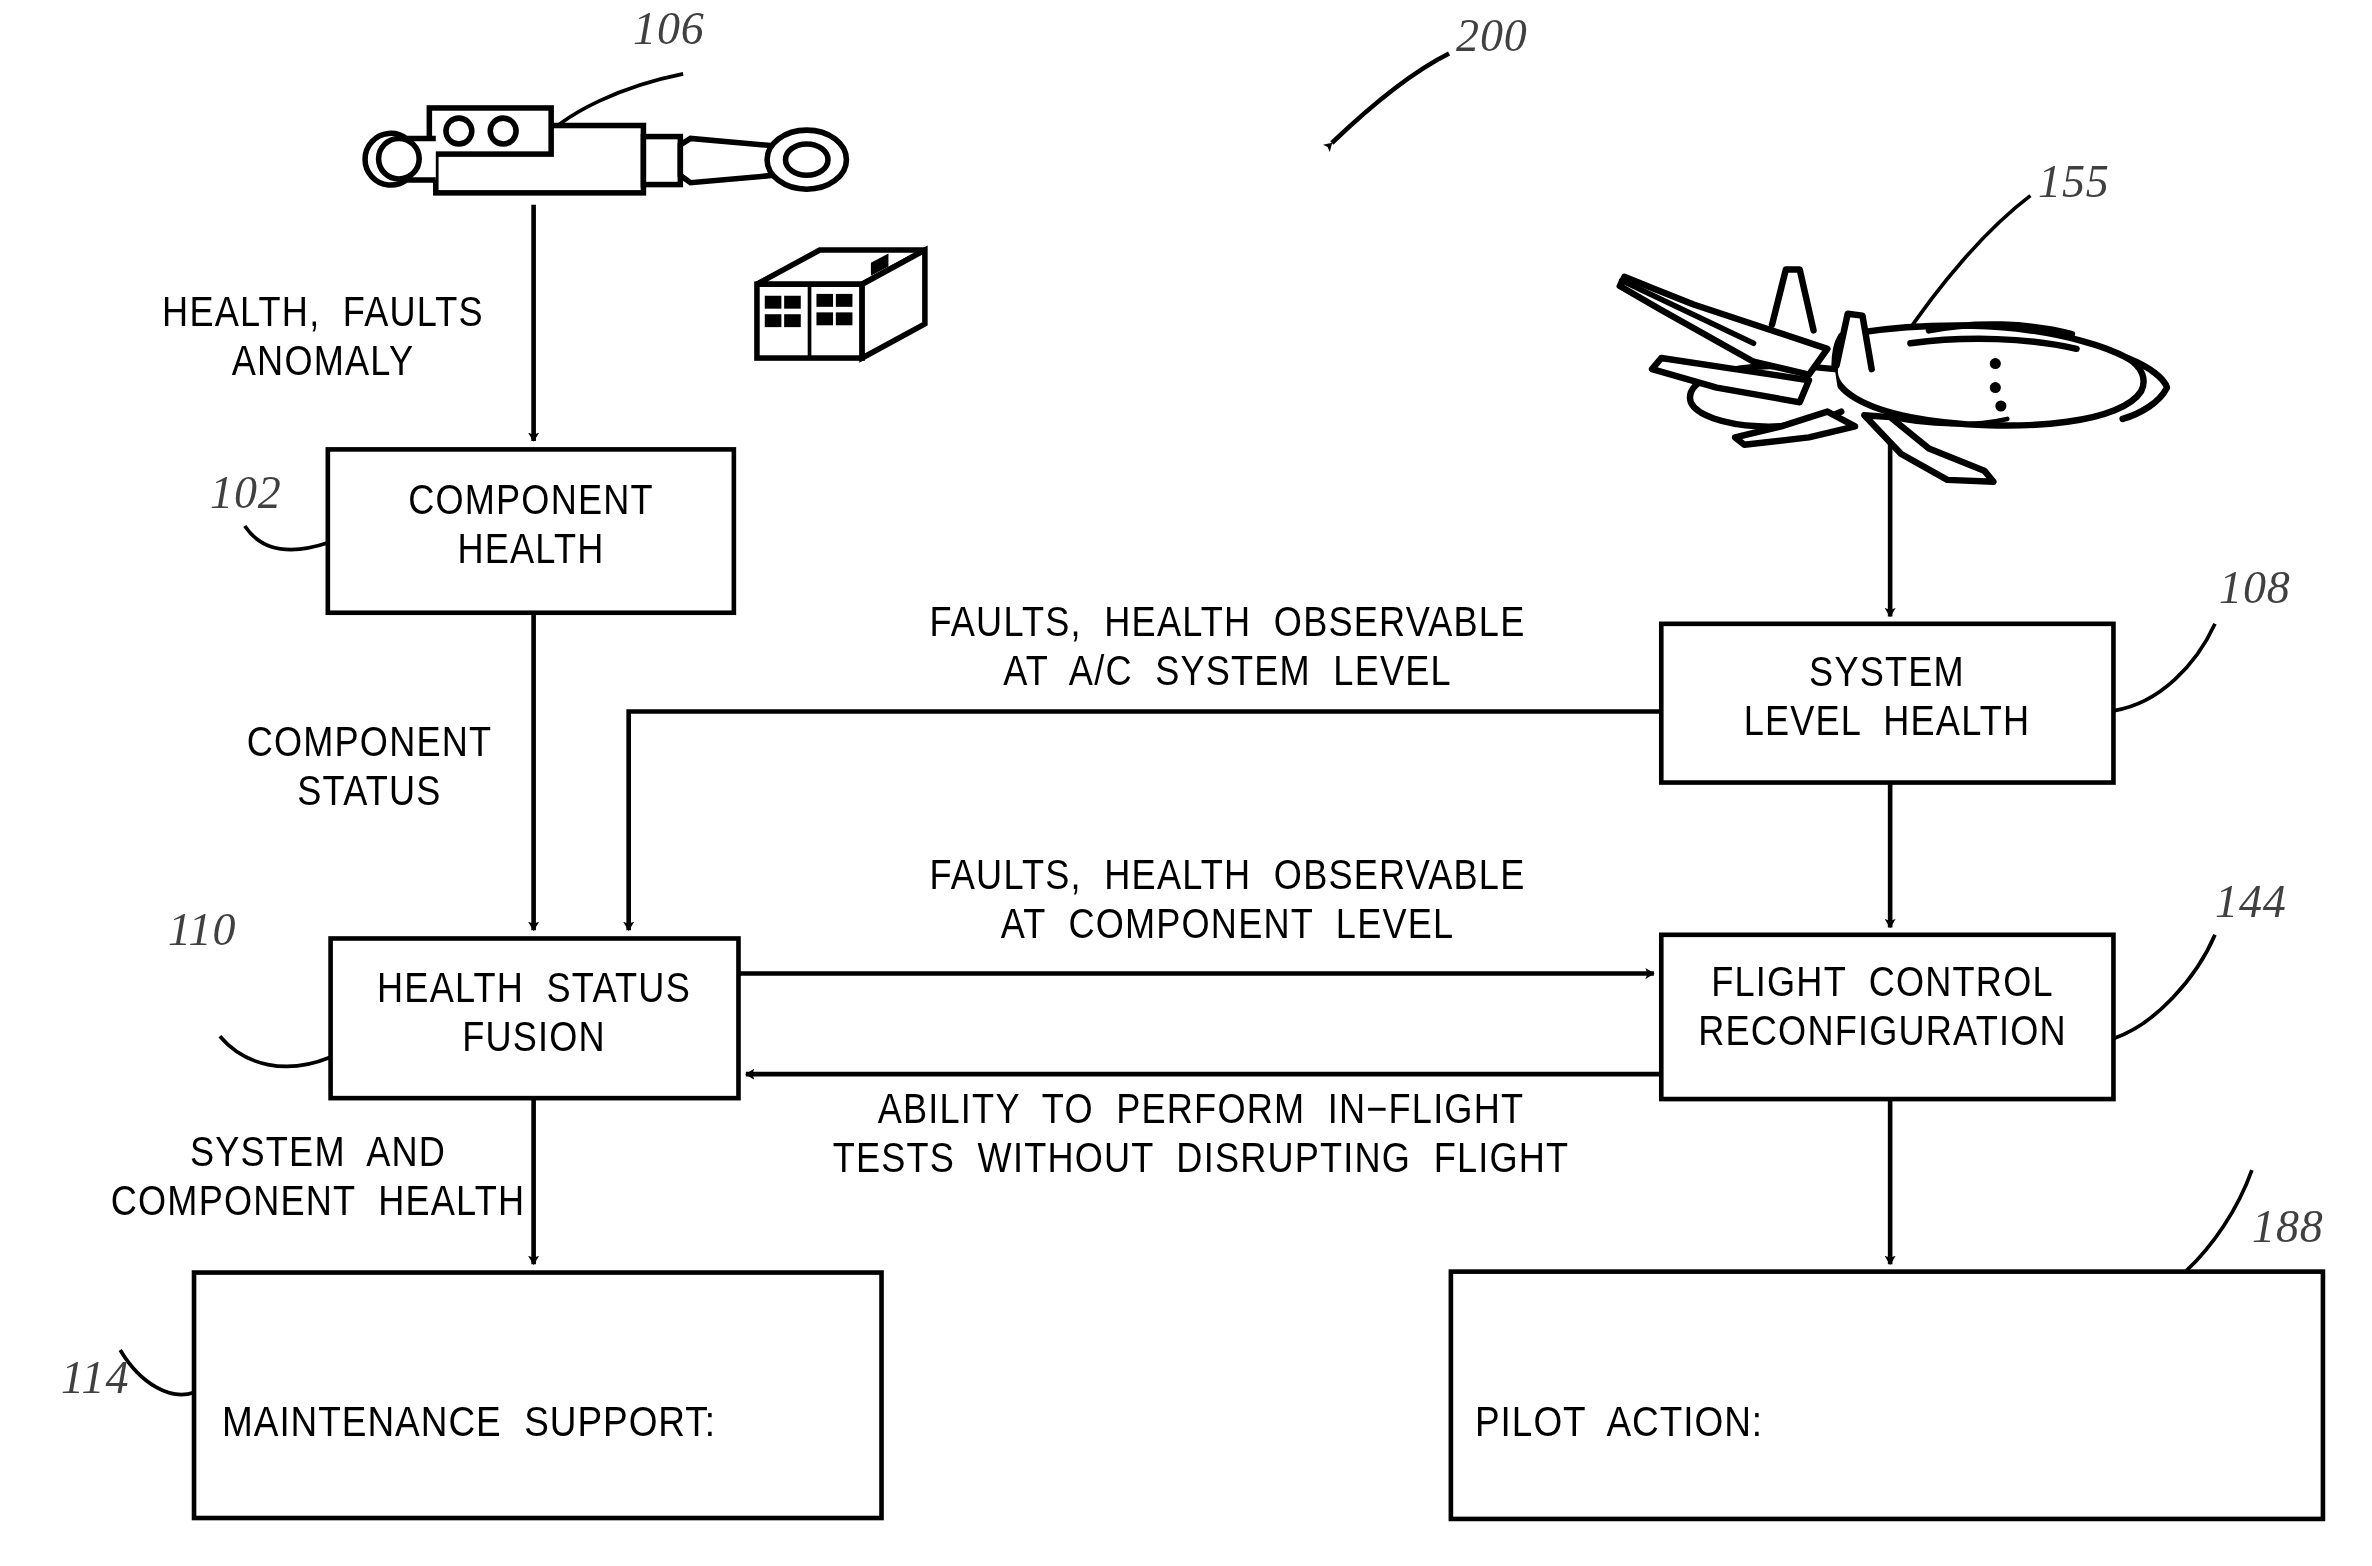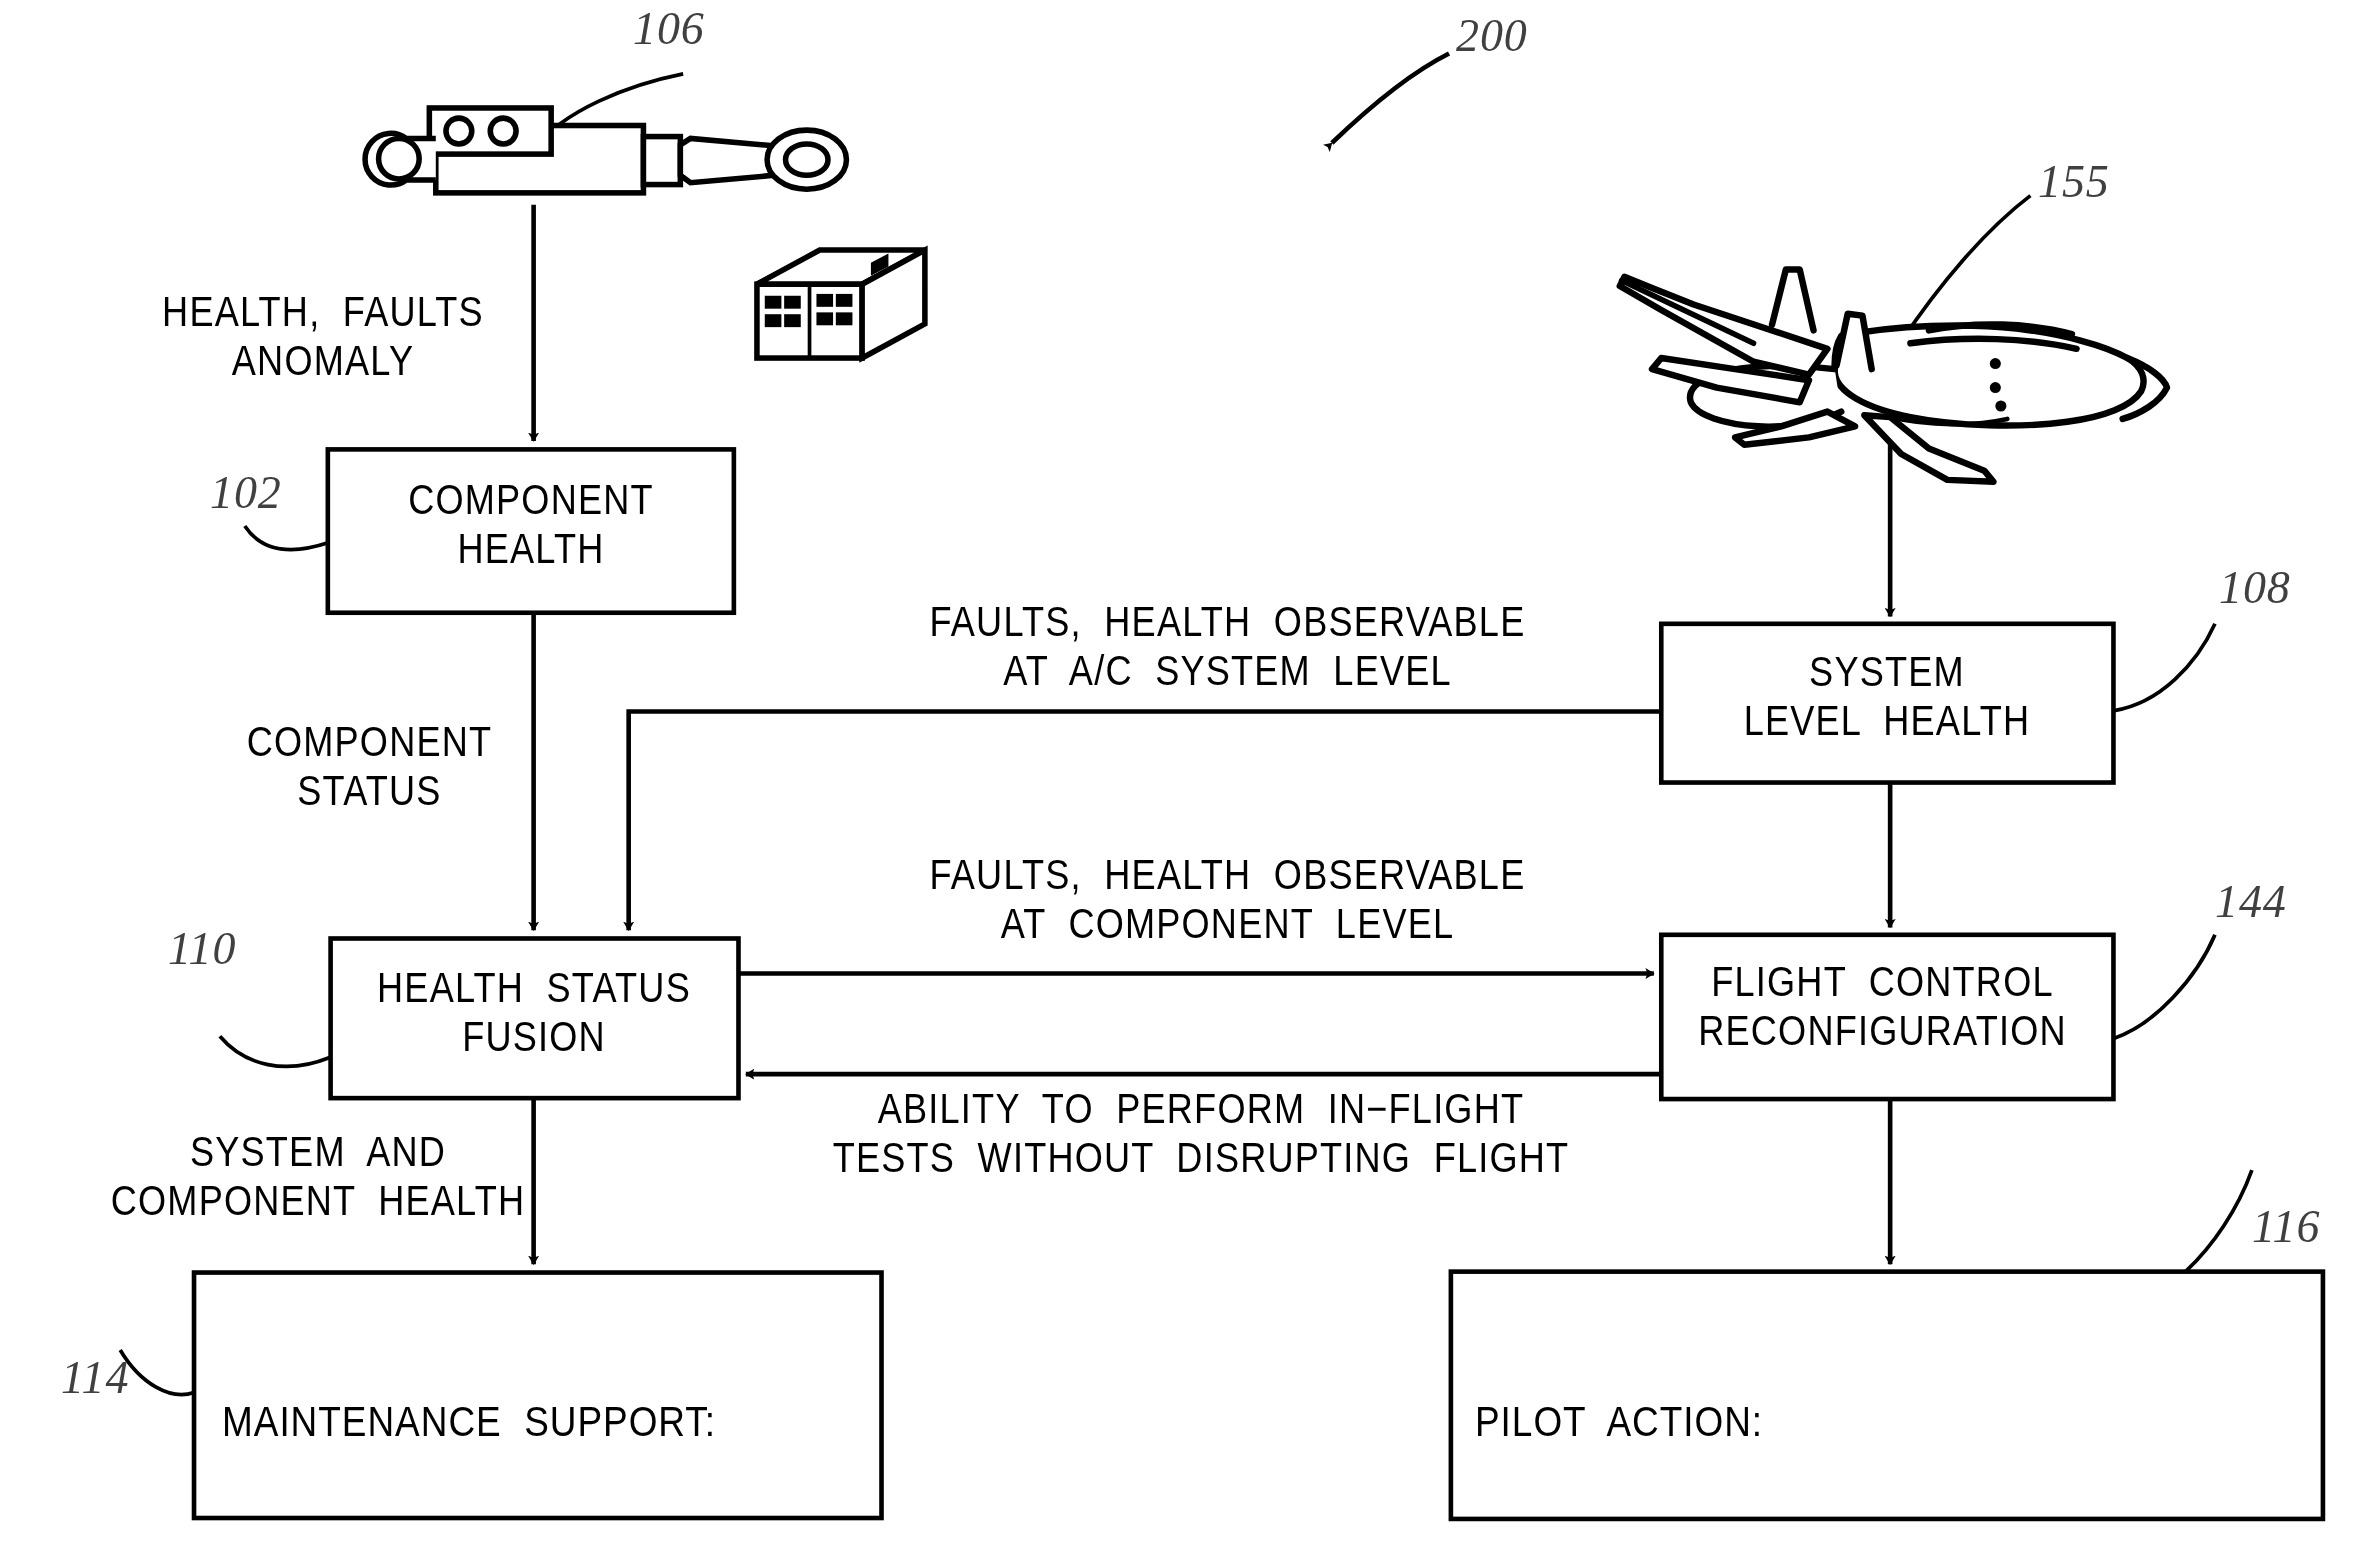--- a/index.html
+++ b/index.html
@@ -212,24 +212,24 @@
     </g>
   </svg>
 
   <div class="ref-num" style="left:1456px; top:9.2px;">200</div>
 
   <div class="ref-num" style="left:633px; top:1.8px;">106</div>
   <div class="ref-num" style="left:2038px; top:155px;">155</div>
 
   <div class="ref-num" style="left:210px; top:466px;">102</div>
   <div class="ref-num" style="left:2219px; top:561px;">108</div>
-  <div class="ref-num" style="left:168px; top:903px;margin-top:19px;">110</div>
+  <div class="ref-num" style="left:168px; top:903px;">110</div>
   <div class="ref-num" style="left:2215px; top:875px;">144</div>
   <div class="ref-num" style="left:61px; top:1351px;">114</div>
-  <div class="ref-num" style="left:2252px; top:1200px;">116</div>
+  <div class="ref-num" style="left:2252px; top:1200px;">188</div>
 
   <div class="flow-label" style="left:83px; top:288px; width:480px;">HEALTH,  FAULTS
 ANOMALY</div>
 
   <div class="flow-label" style="left:185px; top:718px; width:369px;">COMPONENT
 STATUS</div>
 
   <div class="flow-label" style="left:812px; top:598px; width:831px;">FAULTS,  HEALTH  OBSERVABLE
 AT  A/C  SYSTEM  LEVEL</div>
 

